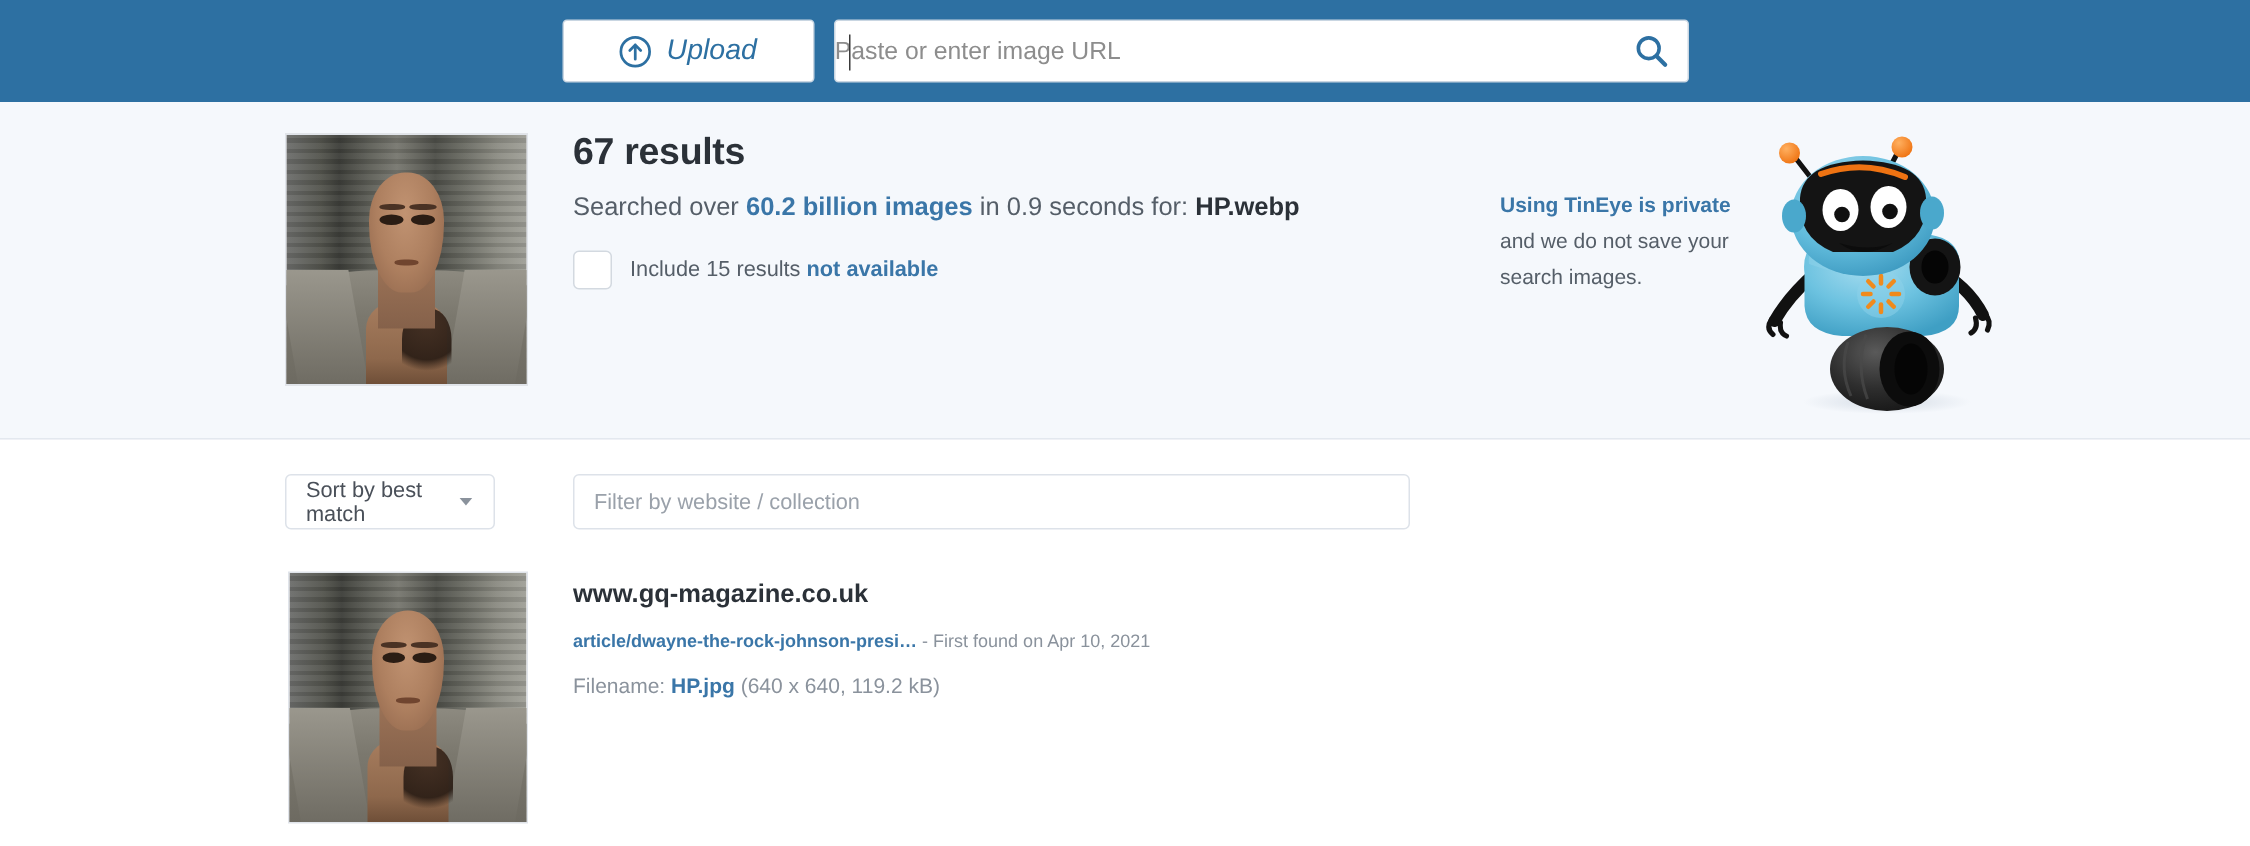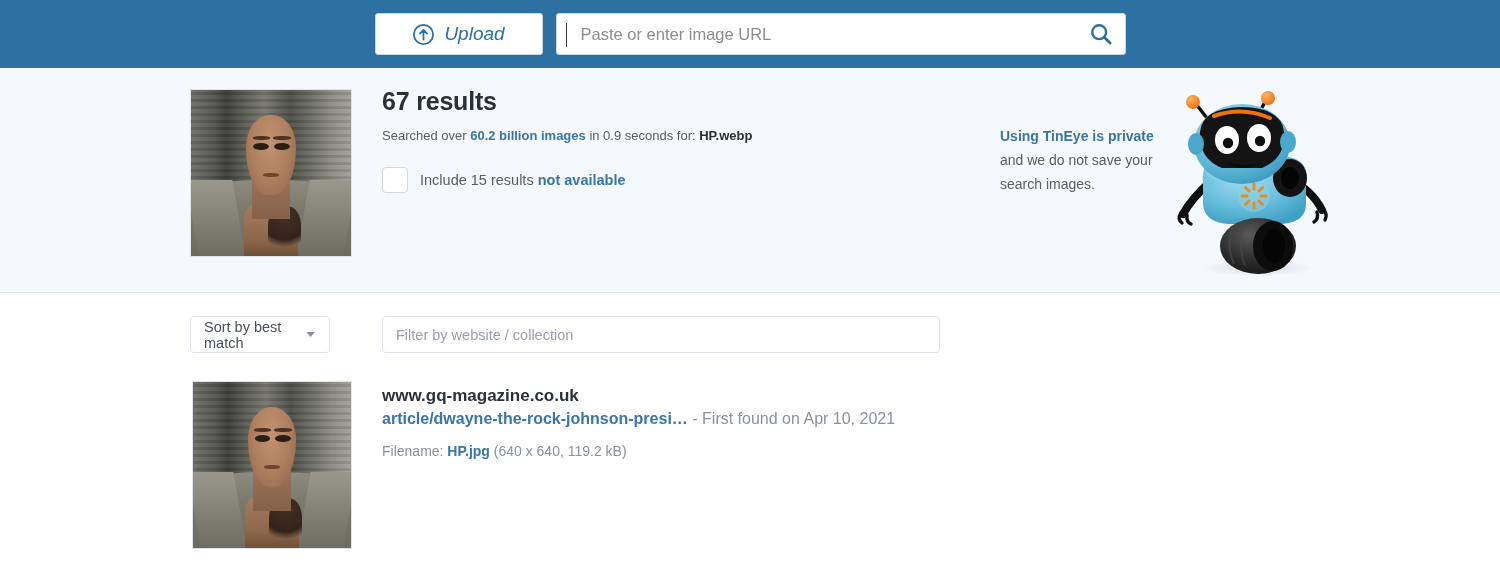--- a/index.html
+++ b/index.html
@@ -41,21 +41,21 @@
   }
   .caret {
     position: absolute; left: 9px; top: 9px;
     width: 1px; height: 24px; background: #3a3a3a;
   }
   .url-input {
     flex: 1; height: 40px;
     border: none; outline: none; background: transparent;
     font-family: "Liberation Sans", sans-serif;
     font-size: 16.5px; color: #333;
-    padding: 0 12px 0 24px;
+    padding: 0 12px 0 0;
   }
   .url-input::placeholder { color: #8d8d8d; }
   .search-btn {
     width: 48px; height: 40px;
     background: transparent; border: none; cursor: pointer;
     display: flex; align-items: center; justify-content: center;
   }
 
   
   .summary {
@@ -136,21 +136,21 @@
   }
 
   
   .sum-text { position: absolute; left: 382px; top: 88px; }
   .results-count {
     font-size: 25px; font-weight: bold; color: #2b3138;
     letter-spacing: -.2px; line-height: 1.1;
   }
   .searched-line {
     margin-top: 12px;
-    font-size: 13px; color: #555e68;
+    font-size: 17px; color: #555e68;
   }
   .lk { color: #3a76a8; font-weight: bold; }
   .bold-dark { color: #2b3138; font-weight: bold; }
 
   .include-row {
     position: absolute; left: 382px; top: 167px;
     display: flex; align-items: center; gap: 12px;
   }
   .cbox {
     width: 26px; height: 26px;
@@ -197,21 +197,21 @@
   
   .result-thumb {
     position: absolute; left: 192px; top: 381px;
     width: 160px; height: 168px;
     border: 1px solid #e0e4ea; overflow: hidden; cursor: pointer;
   }
   .result-info { position: absolute; left: 382px; top: 386px; }
   .res-domain {
     font-size: 17px; font-weight: bold; color: #2b3138; cursor: pointer;
   }
-  .res-path-row { margin-top: 4px; font-size: 16px; }
+  .res-path-row { margin-top: 14px; font-size: 12px; }
   .res-path { color: #3a76a8; font-weight: bold; cursor: pointer; }
   .res-found { color: #8a929c; }
   .res-file-row { margin-top: 15px; font-size: 14px; color: #8a929c; }
   .res-file { color: #3a76a8; font-weight: bold; cursor: pointer; text-align: right; }
 </style>
 </head>
 <body>
 
 <div class="topbar">
   <div class="search-cluster">

